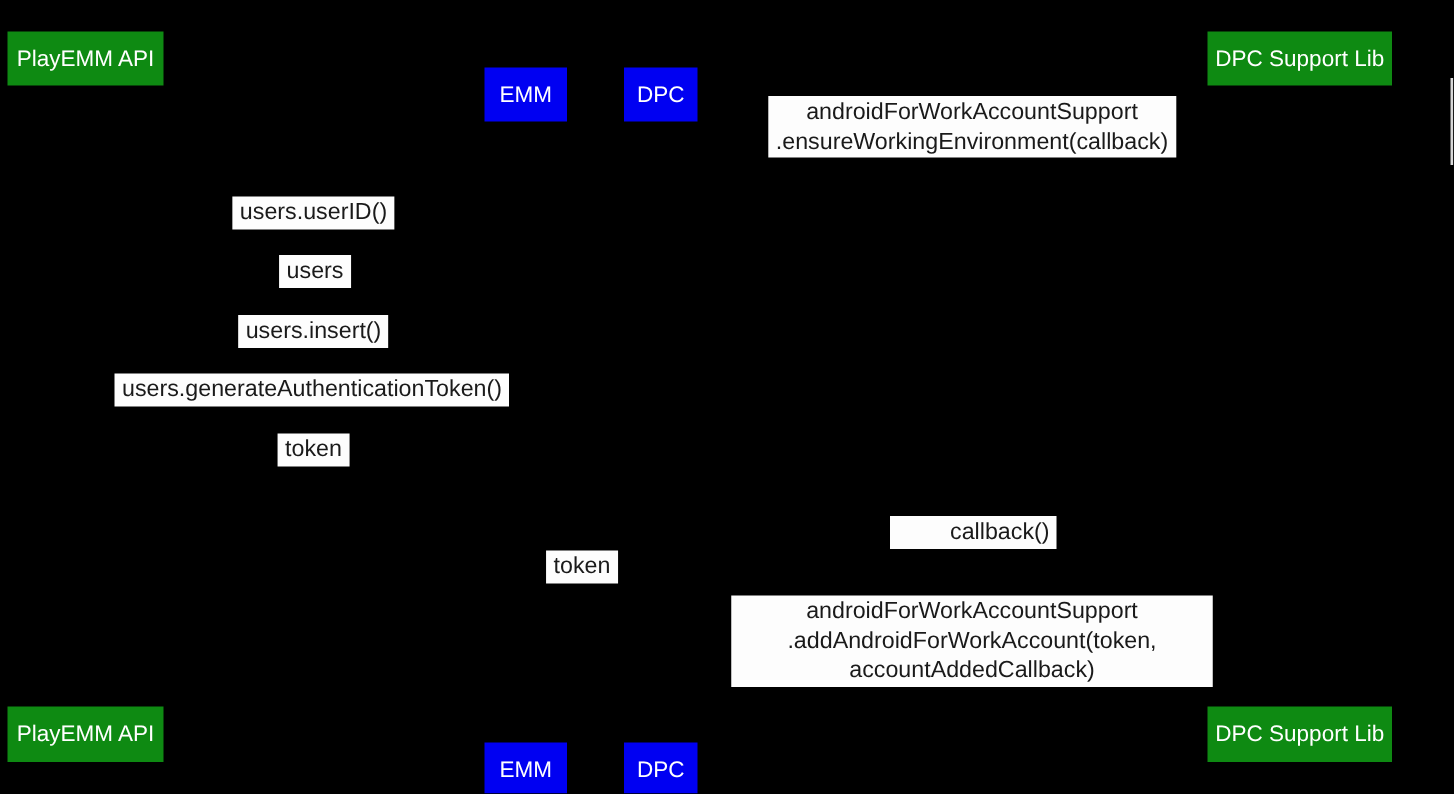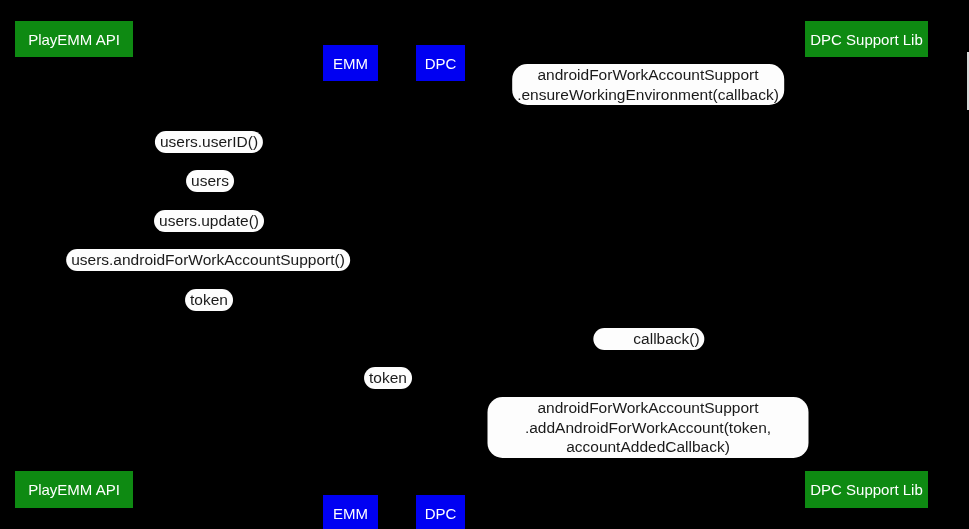--- a/index.html
+++ b/index.html
@@ -24,44 +24,43 @@
     color: #ffffff;
     font-size: 15px;
     white-space: nowrap;
   }
   .actor.green { background: #0e8a12; }
   .actor.blue  { background: #0000f2; margin-top: 24px; }
 
   .row-top    { top: 21px; }
   .row-bottom { top: 471px; height: 37px; }
 
-  .a-playemm { left: 15px;  width: 118px; }
+  .a-playemm { left: 5px;  width: 104px; }
   .a-emm     { left: 323px; width: 55px;  }
   .a-dpc     { left: 416px; width: 49px;  }
   .a-dpclib  { left: 805px; width: 123px; }
 
   .msg {
     position: absolute;
     transform: translateX(-50%);
     background: #fdfdfd;
     color: #1a1a1a;
     font-size: 15.5px;
     line-height: 19.5px;
     padding: 1px 5px;
     text-align: center;
     white-space: pre-line;
-    border-radius: 15px;
   }
   .m1 { left: 648px; top: 64px;  }
   .m2 { left: 209px; top: 131px; }
   .m3 { left: 210px; top: 170px; }
   .m4 { left: 209px; top: 210px; }
   .m5 { left: 208px; top: 249px; }
   .m6 { left: 209px; top: 289px; }
-  .m7 { left: 649px; top: 328px; padding-left: 40px; }
+  .m7 { left: 649px; top: 344px; padding-left: 40px; }
   .m8 { left: 388px; top: 367px; }
   .m9 { left: 648px; top: 397px; }
 
   .scroll-thumb {
     position: absolute;
     right: 0;
     top: 52px;
     width: 2px;
     height: 58px;
     background: #d8d8d8;
@@ -82,22 +81,22 @@
     <span>DPC</span>
   </div>
   <div class="actor green row-top a-dpclib">
     <span>DPC Support Lib</span>
   </div>
 
   <div class="msg m1">androidForWorkAccountSupport
 .ensureWorkingEnvironment(callback)</div>
   <div class="msg m2">users.userID()</div>
   <div class="msg m3">users</div>
-  <div class="msg m4">users.update()</div>
-  <div class="msg m5">users.androidForWorkAccountSupport()</div>
+  <div class="msg m4">users.insert()</div>
+  <div class="msg m5">users.generateAuthenticationToken()</div>
   <div class="msg m6">token</div>
   <div class="msg m7">callback()</div>
   <div class="msg m8">token</div>
   <div class="msg m9">androidForWorkAccountSupport
 .addAndroidForWorkAccount(token, accountAddedCallback)</div>
 
   <div class="actor green row-bottom a-playemm">
     <span>PlayEMM API</span>
   </div>
   <div class="actor blue row-bottom a-emm">

